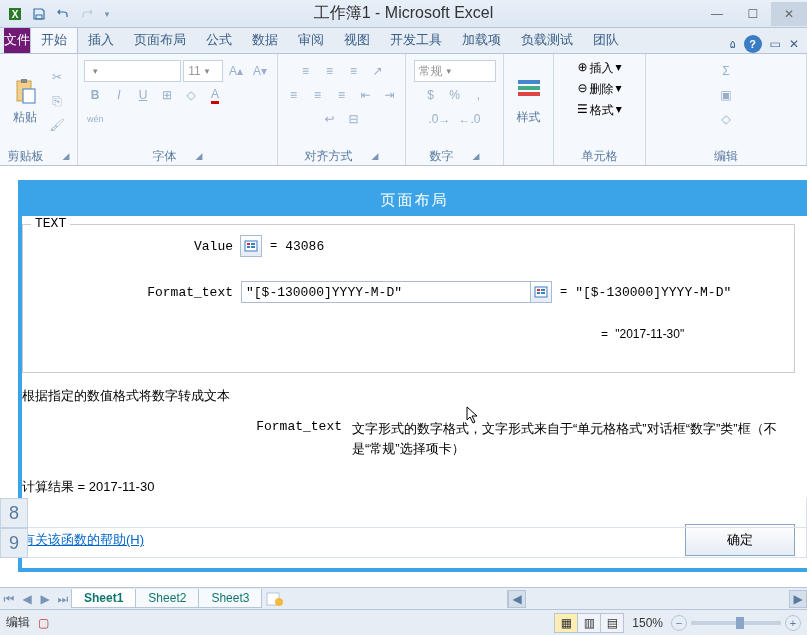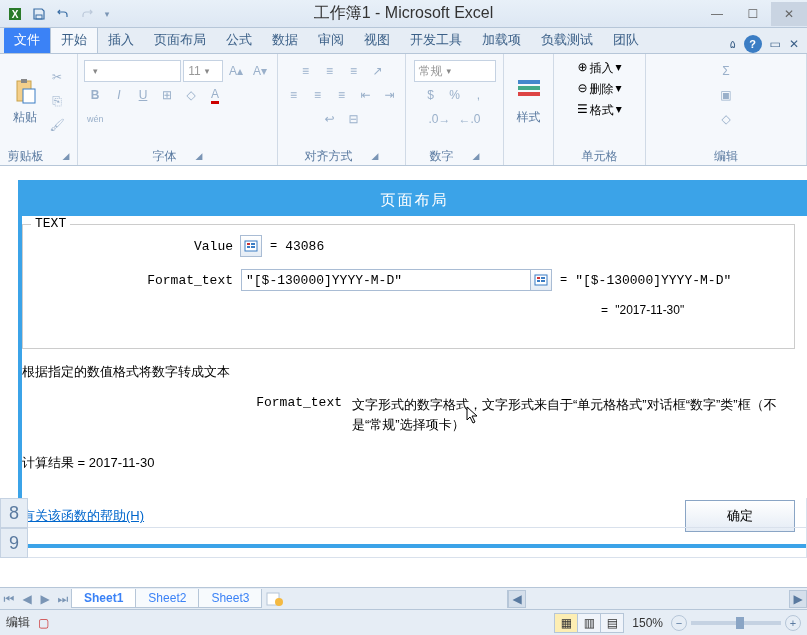--- a/index.html
+++ b/index.html
@@ -10,21 +10,21 @@
 .titlebar .qat { display: flex; align-items: center; gap: 2px; padding-left: 4px; }
 .titlebar .qat-btn { width: 22px; height: 22px; display: flex; align-items: center; justify-content: center; color: #3b6ea5; border: 1px solid transparent; }
 .titlebar .title { position: absolute; left: 0; right: 0; text-align: center; font-size: 16px; color: #333; pointer-events: none; }
 .titlebar .win-controls { margin-left: auto; display: flex; }
 .titlebar .win-btn { width: 36px; height: 24px; display: flex; align-items: center; justify-content: center; color: #666; }
 .titlebar .win-btn.close { background: #c9d4e2; }
 
 
 .ribbon-tabs { height: 26px; background: #e6edf5; display: flex; align-items: flex-end; padding-left: 4px; gap: 0; border-bottom: 1px solid #b6c6d8; }
 .ribbon-tab { padding: 4px 10px; font-size: 13px; color: #3a5f87; cursor: pointer; }
-.ribbon-tab.file { background: #3b82f6; color: #fff; border-radius: 2px 2px 0 0; padding: 4px 10px; }
+.ribbon-tab.file { background: #701a75; color: #fff; border-radius: 2px 2px 0 0; padding: 4px 0; }
 .ribbon-tab.active { background: #f5f8fc; border: 1px solid #b6c6d8; border-bottom: none; border-radius: 2px 2px 0 0; }
 .ribbon-right { margin-left: auto; display: flex; align-items: center; gap: 8px; padding-right: 8px; color: #3a5f87; }
 .ribbon-right .help { width: 18px; height: 18px; border-radius: 50%; background: #3b7dc4; color: #fff; display: flex; align-items: center; justify-content: center; font-size: 11px; font-weight: bold; }
 
 
 .ribbon-body { height: 112px; background: #f5f8fc; border-bottom: 1px solid #b6c6d8; display: flex; }
 .ribbon-group { border-right: 1px solid #d0dae6; display: flex; flex-direction: column; }
 .ribbon-group-content { flex: 1; display: flex; align-items: center; padding: 4px; }
 .ribbon-group-label { height: 18px; text-align: center; font-size: 12px; color: #5a7aa0; display: flex; align-items: center; justify-content: center; gap: 19px; }
 .ribbon-group-label .launcher { font-size: 9px; color: #7a95b5; }
@@ -36,21 +36,21 @@
 .combo { height: 22px; border: 1px solid #c5d2e2; background: #fff; display: flex; align-items: center; padding: 0 4px; color: #999; font-size: 12px; }
 .combo .dd { margin-left: 4px; color: #888; font-size: 9px; }
 
 
 .dialog-wrap { position: absolute; top: 180px; left: 18px; right: 0; }
 .dialog { background: #fff; border: 4px solid #3ba3e8; border-right: none; }
 .dialog-title { height: 32px; background: #3ba3e8; color: #fff; text-align: center; font-size: 15px; display: flex; align-items: center; justify-content: center; letter-spacing: 2px; }
 .dialog-body { padding: 8px 12px 12px 0; }
 .fn-box { border: 1px solid #ccc; padding: 10px 8px 30px 8px; position: relative; }
 .fn-name { position: absolute; top: -9px; left: 8px; background: #fff; padding: 0 4px; font-family: "Courier New", monospace; font-size: 13px; }
-.fn-row { display: flex; align-items: center; margin-bottom: 12px; }
+.fn-row { display: flex; align-items: center; margin-bottom: 24px; }
 .fn-label { width: 210px; text-align: right; padding-right: 8px; font-family: "Courier New", monospace; font-size: 13px; }
 .fn-input { width: 290px; height: 22px; border: 1px solid #a9bcd4; font-family: "Courier New", monospace; font-size: 13px; padding: 0 4px; }
 .fn-refbtn { width: 22px; height: 22px; border: 1px solid #a9bcd4; margin-left: -1px; display: flex; align-items: center; justify-content: center; background: linear-gradient(#fff, #e5ecf5); }
 .fn-refbtn svg { width: 14px; height: 14px; }
 .fn-eq { padding: 0 8px; font-family: "Courier New", monospace; }
 .fn-result { font-family: "Courier New", monospace; font-size: 13px; text-align: right; }
 .fn-final { text-align: left; padding-left: 570px; font-family: "Courier New", monospace; margin-top: 4px; }
 .dlg-desc { margin: 14px 0; font-size: 13px; }
 .dlg-param { display: flex; margin-bottom: 20px; font-size: 13px; }
 .dlg-param-name { width: 330px; text-align: right; padding-right: 10px; font-family: "Courier New", monospace; }
@@ -63,21 +63,21 @@
 
 
 .sheet-rows { position: absolute; top: 498px; left: 0; right: 0; }
 .row-hdr { width: 28px; height: 30px; background: #e6edf5; border: 1px solid #c5d2e2; display: flex; align-items: center; justify-content: center; font-size: 18px; color: #5a7aa0; }
 .row-cell { height: 30px; border-bottom: 1px solid #d9e1ec; border-right: 1px solid #d9e1ec; flex: 1; }
 .sheet-row { display: flex; }
 
 
 .sheet-tab-bar { position: absolute; bottom: 26px; left: 0; right: 0; height: 22px; background: #e6edf5; border-top: 1px solid #b6c6d8; display: flex; align-items: center; }
 .st-nav { width: 18px; height: 18px; display: flex; align-items: center; justify-content: center; color: #7a95b5; }
-.st-tab { padding: 2px 12px; background: #f7fafd; border: 1px solid #b6c6d8; border-top: none; font-size: 12px; color: #3b82f6; margin-left: -1px; }
+.st-tab { padding: 2px 12px; background: #f7fafd; border: 1px solid #b6c6d8; border-top: none; font-size: 12px; color: #0f766e; margin-left: -1px; }
 .st-tab.active { background: #fff; font-weight: bold; }
 .st-new { width: 26px; height: 18px; display: flex; align-items: center; justify-content: center; }
 .st-scroll { margin-left: auto; width: 300px; height: 18px; background: #e6edf5; border-left: 1px solid #b6c6d8; display: flex; }
 .st-sb-btn { width: 18px; height: 18px; background: #d5dfeb; border: 1px solid #b6c6d8; display: flex; align-items: center; justify-content: center; color: #5a7aa0; }
 .st-sb-track { flex: 1; }
 
 
 .status-bar { position: absolute; bottom: 0; left: 0; right: 0; height: 26px; background: #e6edf5; border-top: 1px solid #b6c6d8; display: flex; align-items: center; padding: 0 6px; gap: 8px; font-size: 12px; color: #333; }
 .status-bar .views { display: flex; gap: 0; margin-left: auto; }
 .status-bar .view-btn { width: 24px; height: 20px; border: 1px solid #b6c6d8; background: #f0f4fa; display: flex; align-items: center; justify-content: center; margin-left: -1px; }

